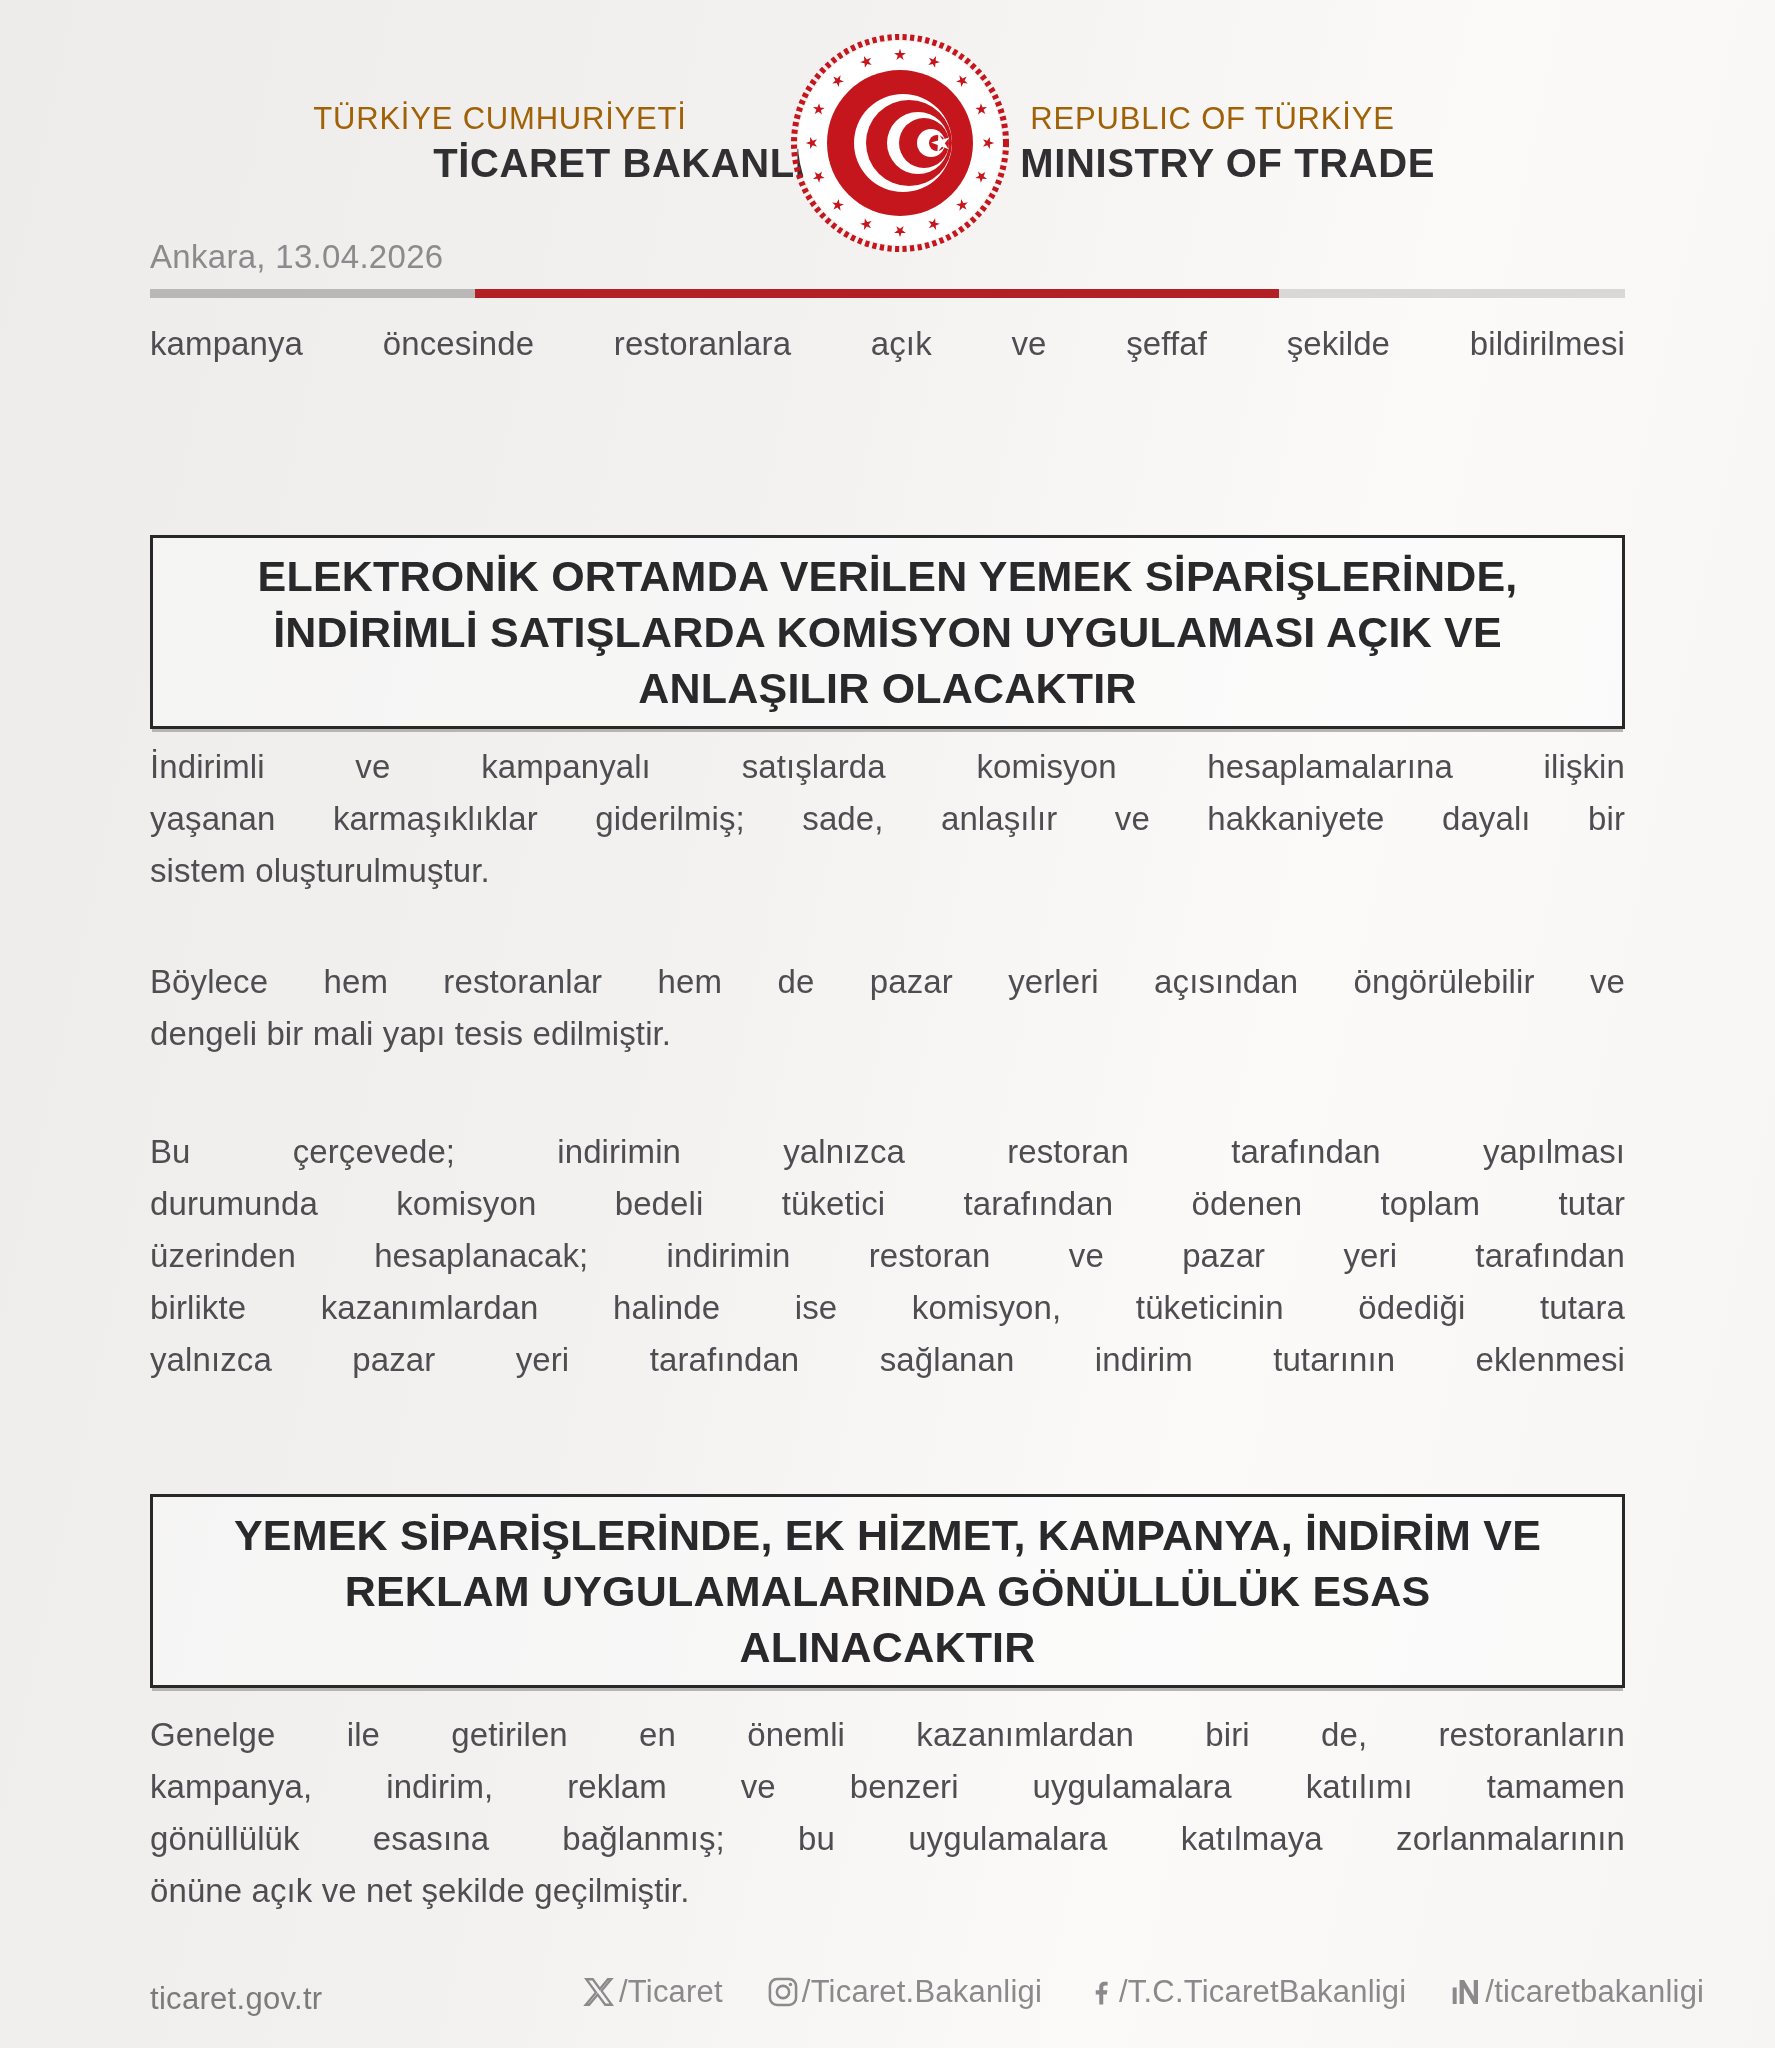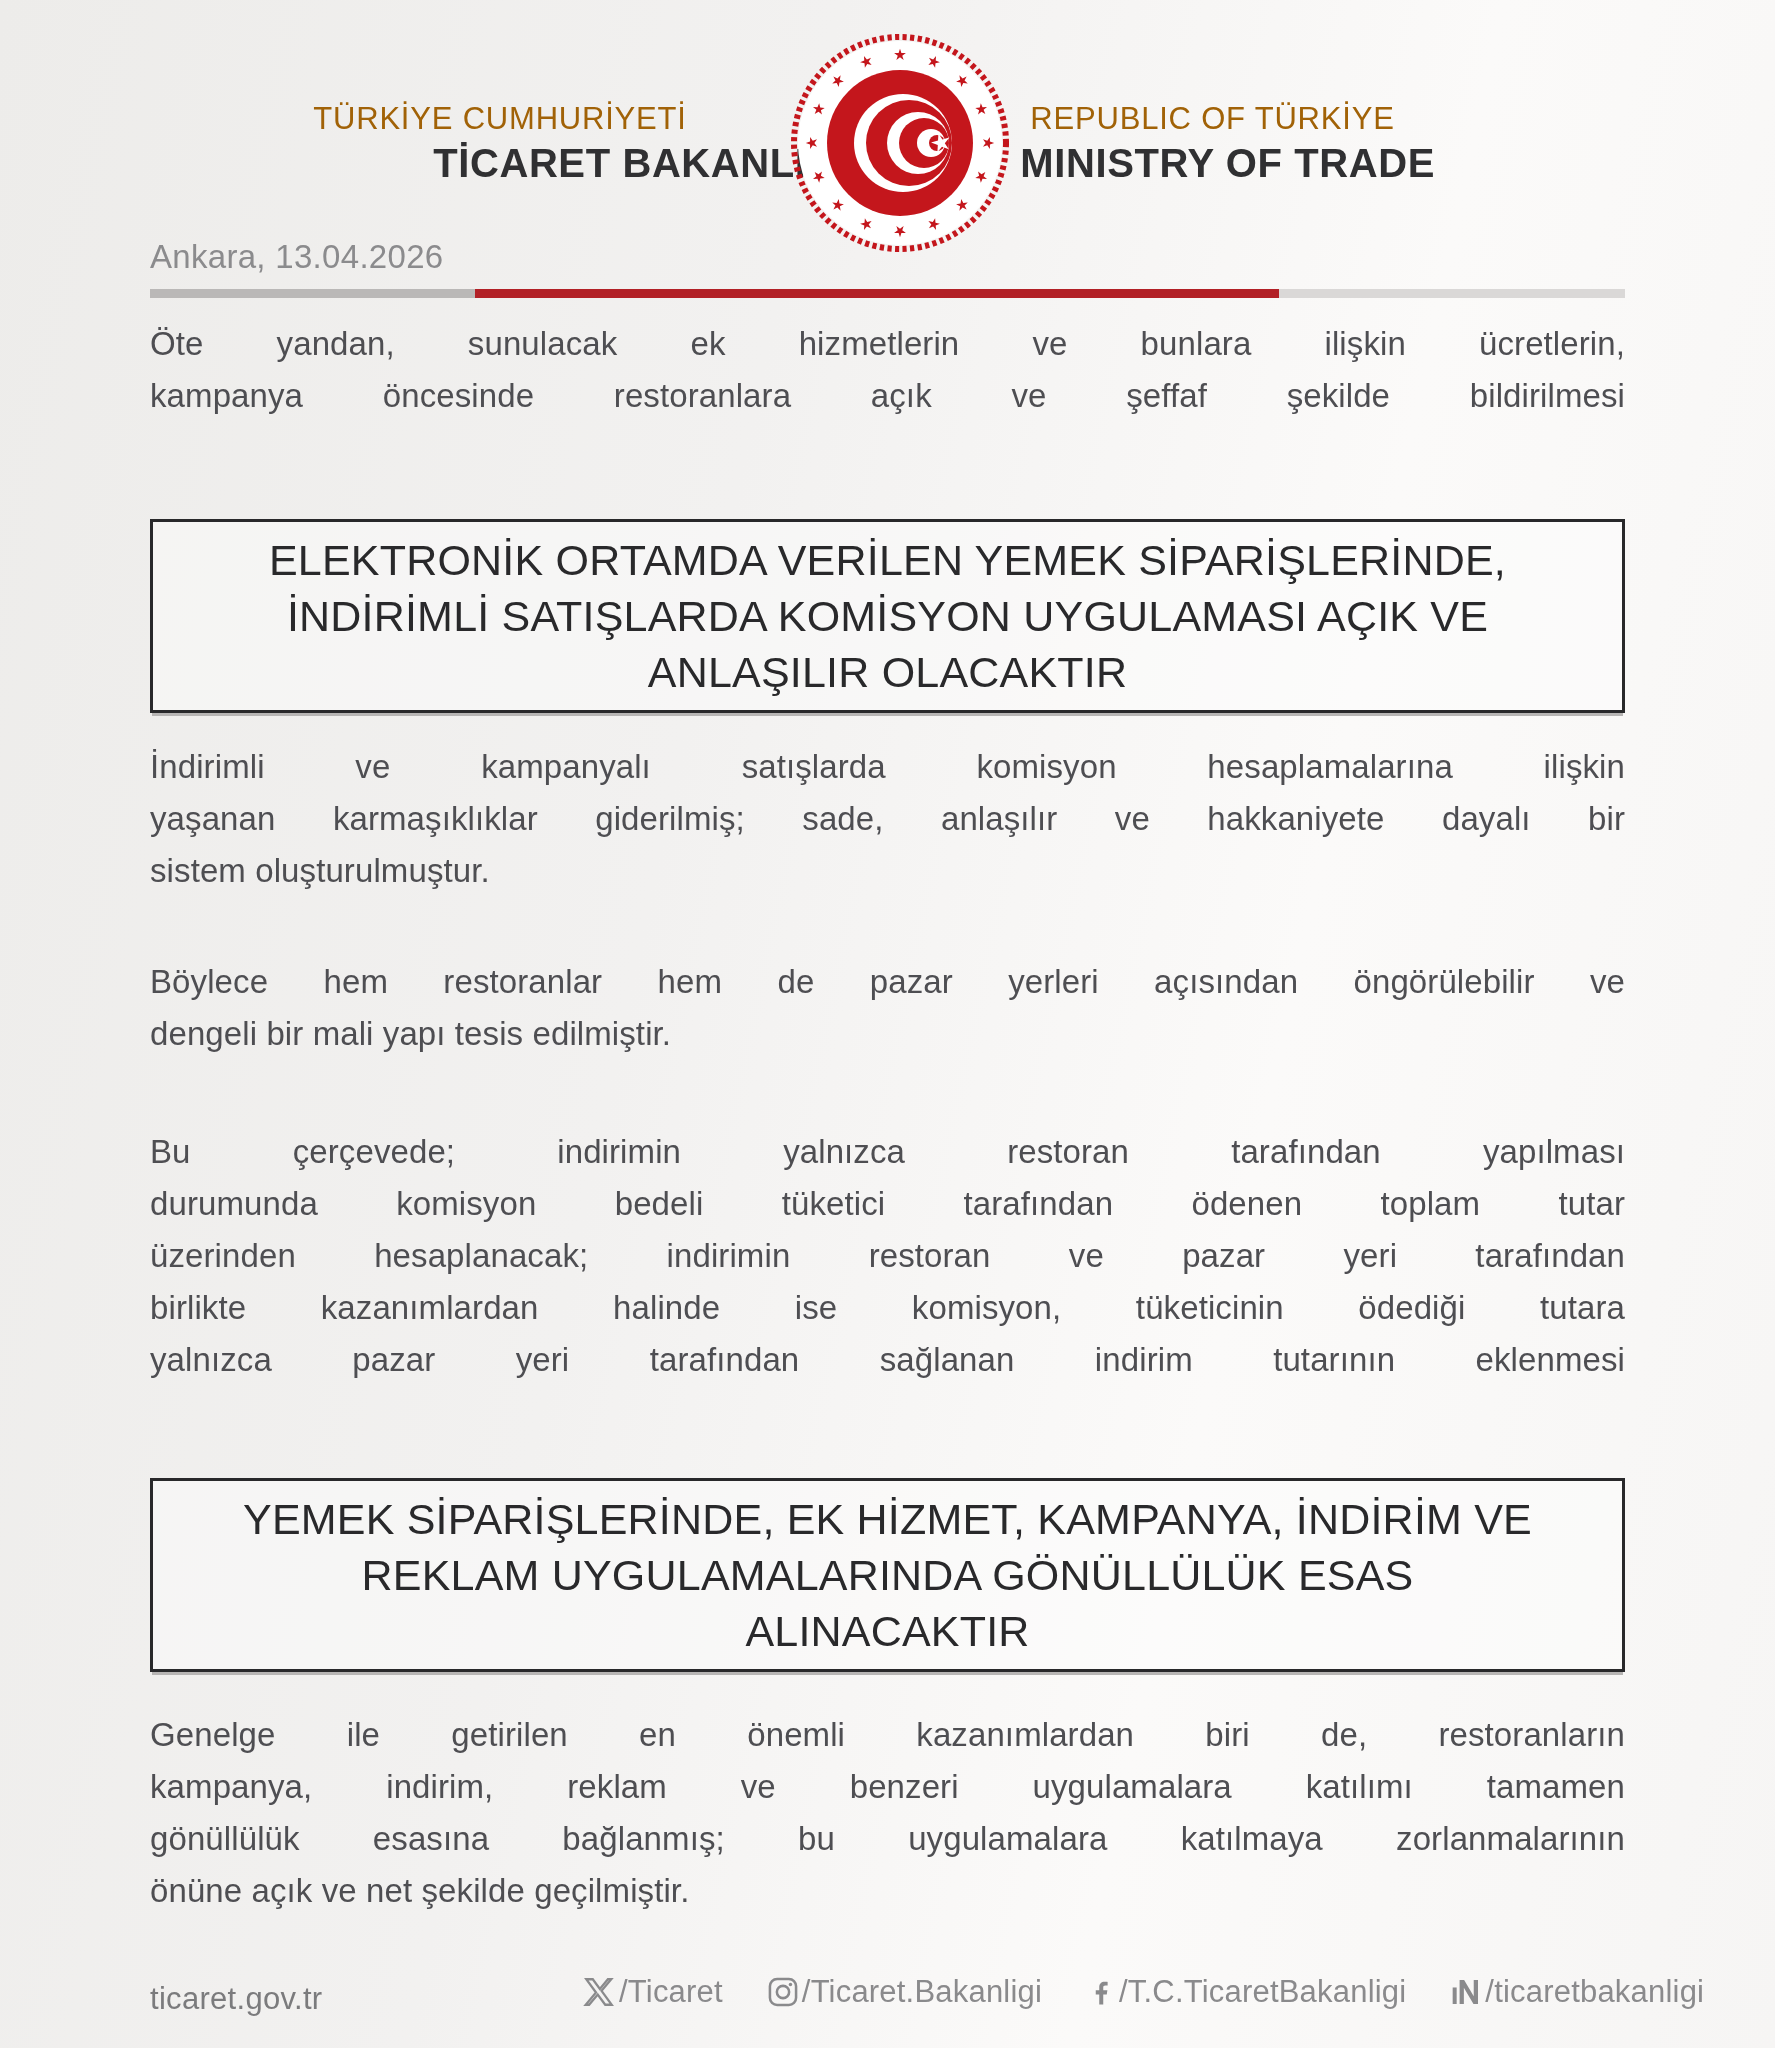--- a/index.html
+++ b/index.html
@@ -20,21 +20,21 @@
   .divider .seg1{width:325px;background:#bab8b7;}
   .divider .seg2{width:804px;background:#b22026;}
   .divider .seg3{width:346px;background:#dad8d7;}
   
   .jpara{left:150px;width:1475px;font-size:33px;line-height:52px;color:#4e4e52;letter-spacing:.1px;}
   .jpara .ln{text-align:justify;text-align-last:justify;}
   .jpara .ln.last{text-align-last:left;}
   
   .hbox{left:150px;width:1469px;border:3px solid #28282a;background:rgba(253,253,253,.45);
         box-shadow:0 5px 0 -2px #b7b5b4;display:flex;flex-direction:column;justify-content:center;
-        font-size:43px;font-weight:400;line-height:56px;color:#29292b;letter-spacing:.2px;}
+        font-size:43px;font-weight:700;line-height:56px;color:#29292b;letter-spacing:.2px;margin-top:16px;}
   .hbox .ln{text-align:center;text-align-last:center;}
   
   .footer-site{font-size:31px;color:#7b7b7d;letter-spacing:.3px;}
   .social{display:flex;align-items:center;gap:44px;}
   .social-item{display:flex;align-items:center;gap:3px;color:#8a8a8c;justify-content:space-between;}
   .social-item .lbl{font-size:31px;letter-spacing:.2px;}
   .social-item svg{display:block;}
 </style>
 </head>
 <body>
@@ -89,21 +89,20 @@
 
 <div class="abs dateline" style="left:150px;top:238px;">Ankara, 13.04.2026</div>
 
 <div class="abs divider">
   <div class="seg1"></div>
   <div class="seg2"></div>
   <div class="seg3"></div>
 </div>
 
 <div class="abs jpara" style="top:318px;">
-    <div class="ln">Öte yandan, sunulacak ek hizmetlerin ve bunlara ilişkin ücretlerin,</div>
     <div class="ln">kampanya öncesinde restoranlara açık ve şeffaf şekilde bildirilmesi</div>
   </div>
 
 <div class="abs hbox" style="top:519px;height:188px;">
     <div class="ln">ELEKTRONİK ORTAMDA VERİLEN YEMEK SİPARİŞLERİNDE,</div>
     <div class="ln">İNDİRİMLİ SATIŞLARDA KOMİSYON UYGULAMASI AÇIK VE</div>
     <div class="ln last">ANLAŞILIR OLACAKTIR</div>
   </div>
 
 <div class="abs jpara" style="top:741px;">

